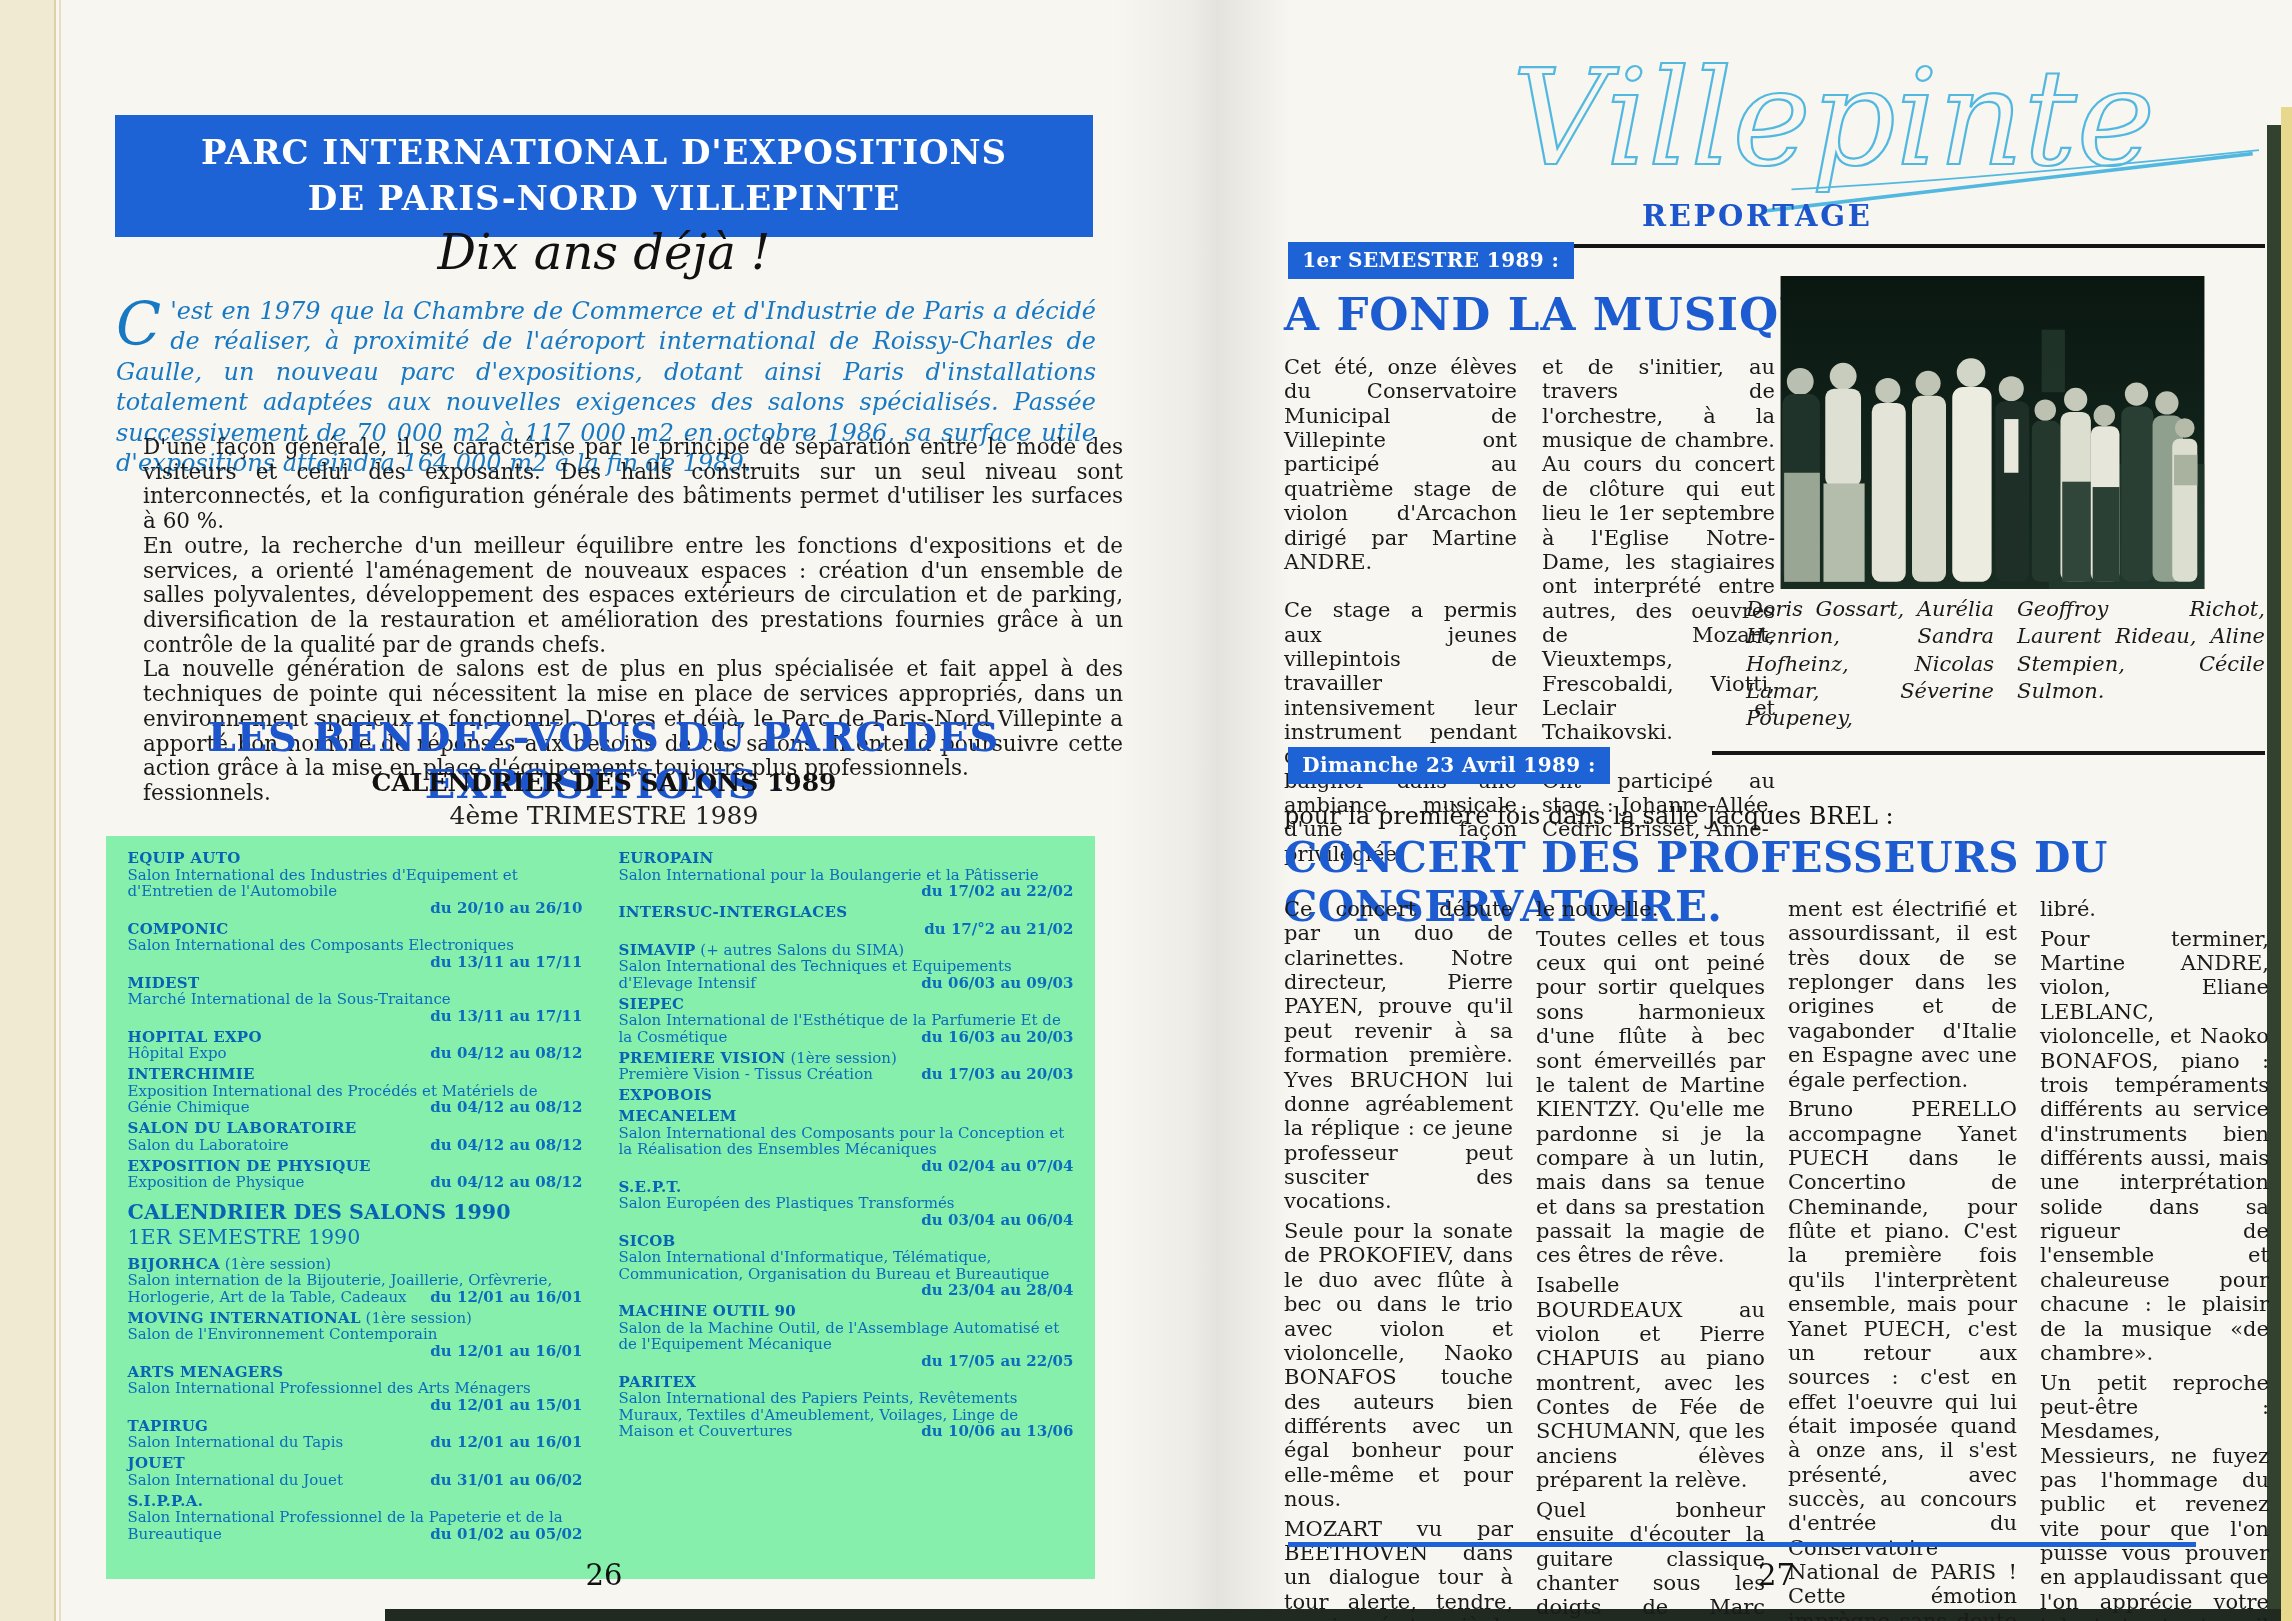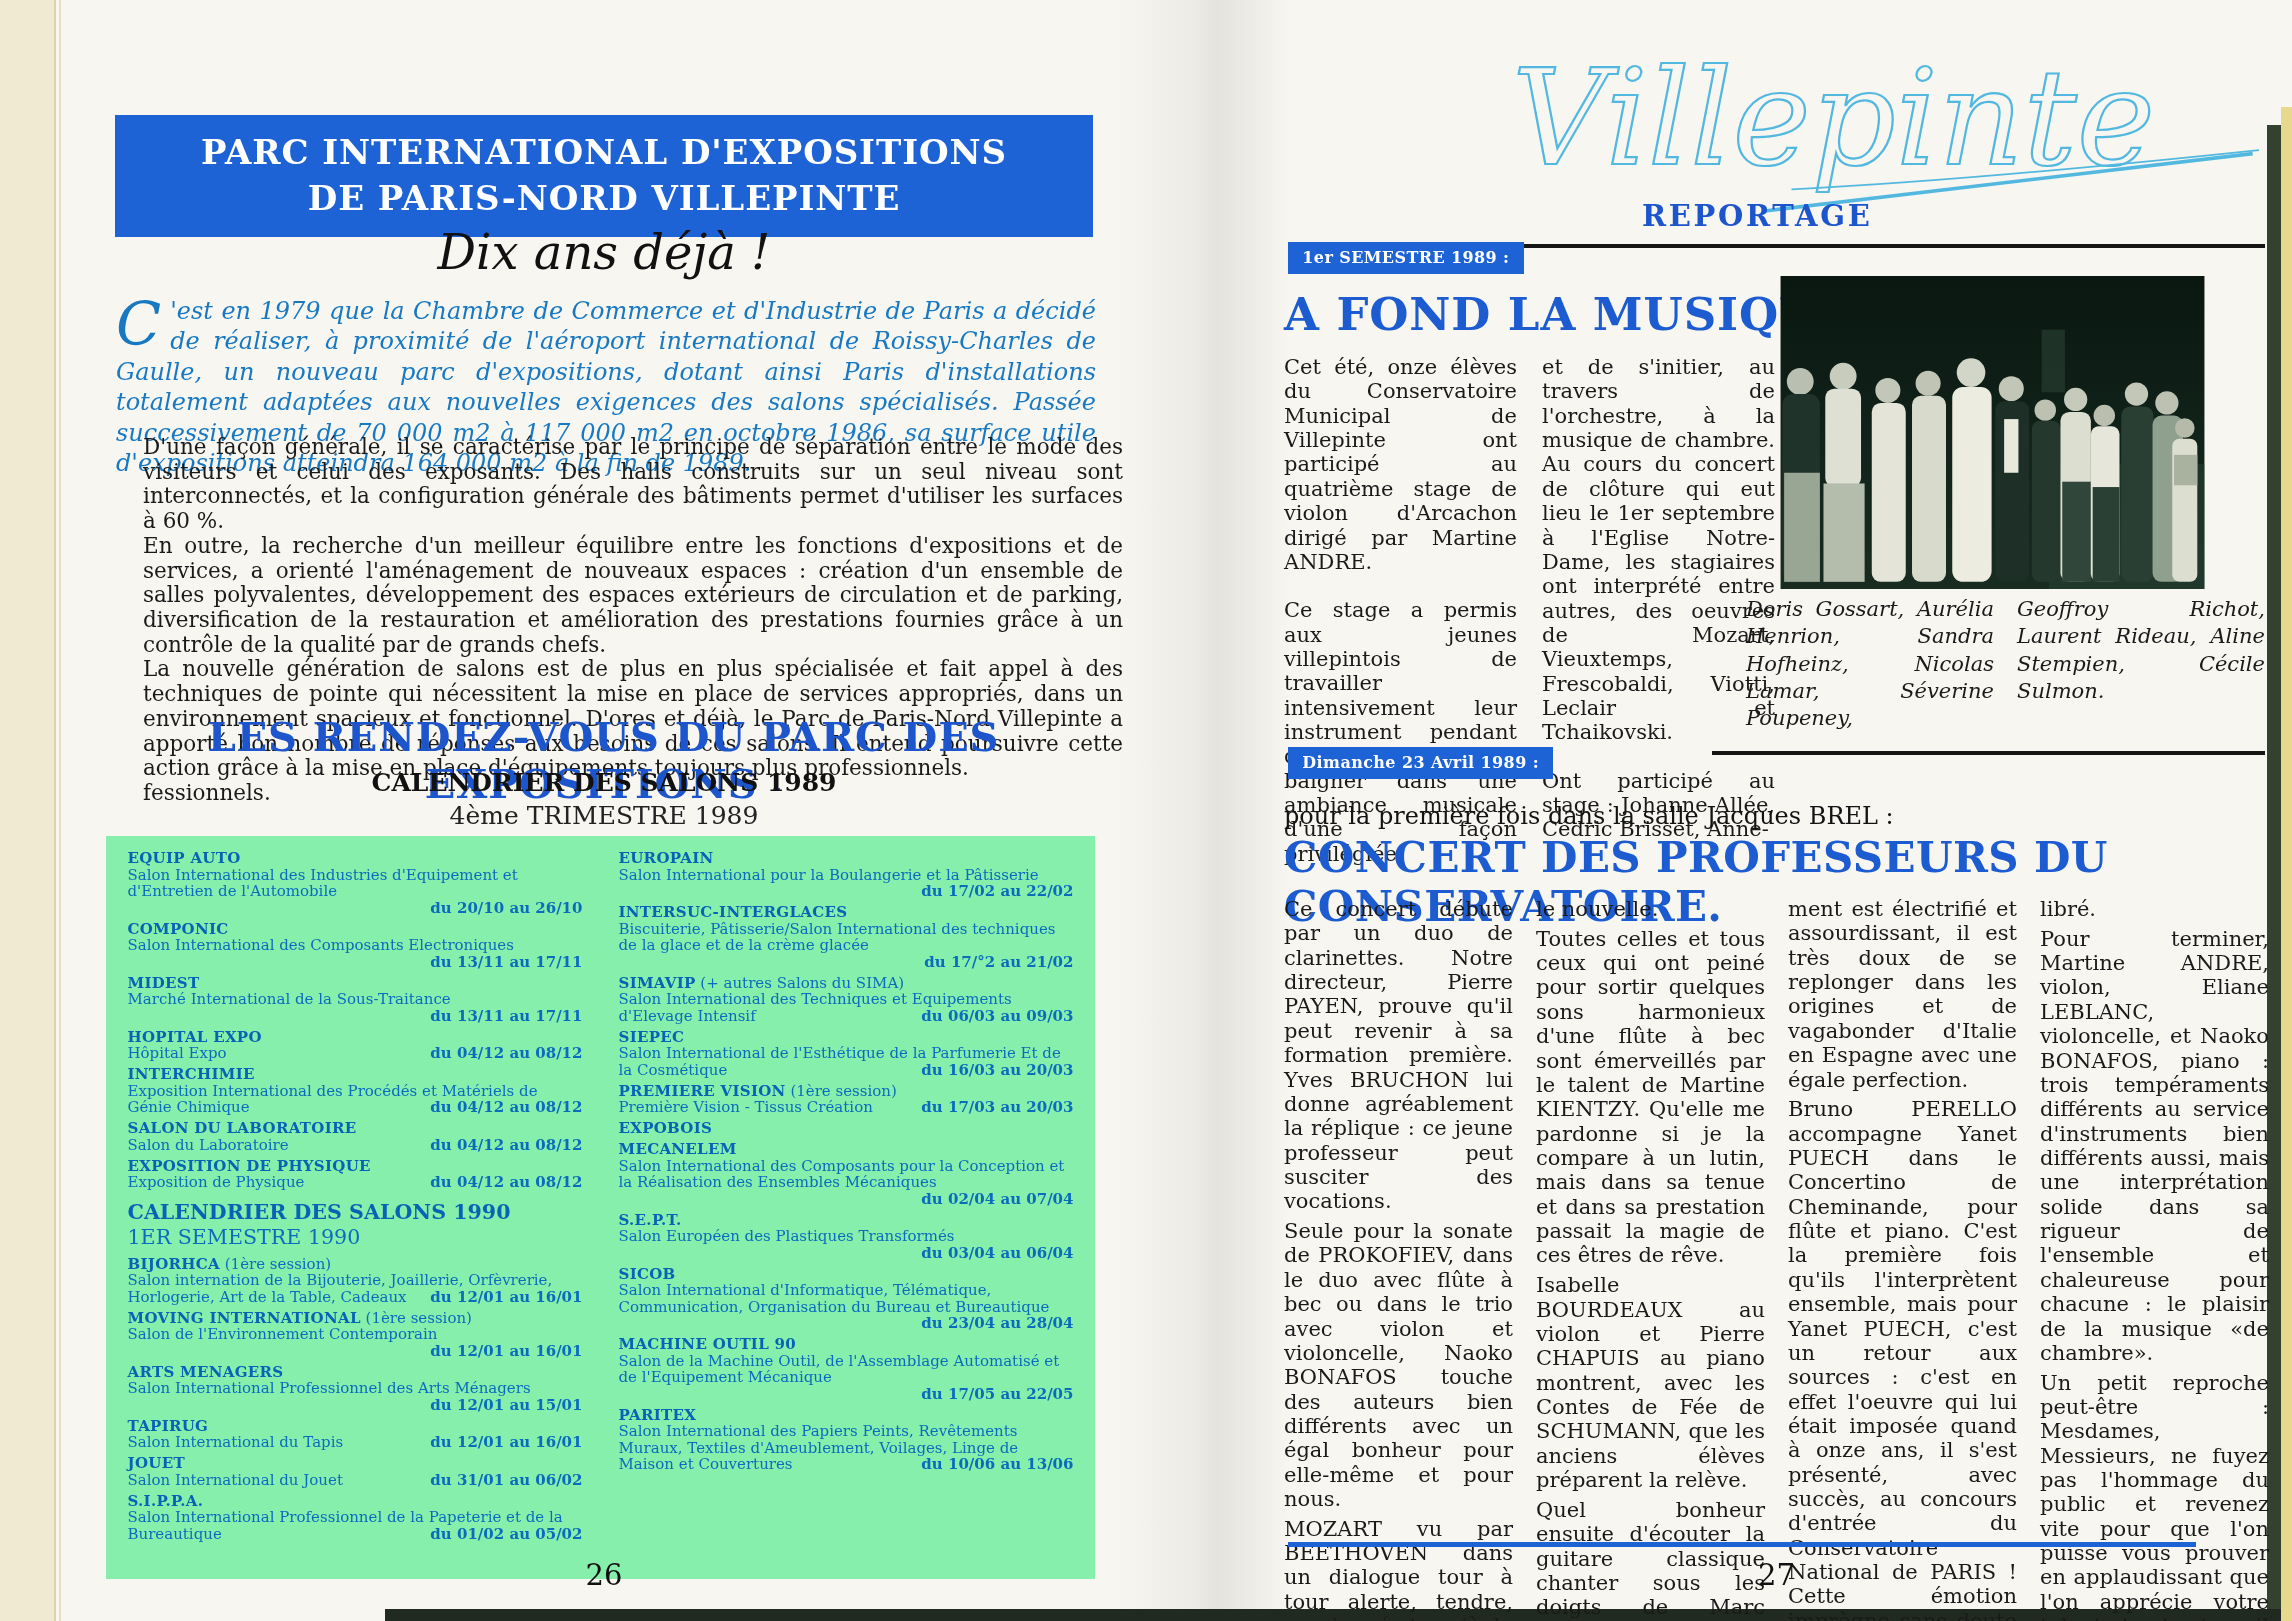--- a/index.html
+++ b/index.html
@@ -41,21 +41,21 @@
   .cal90-title{font-weight:bold;font-size:20.6px;margin:10.7px 0 1.8px;color:#0763b6;}
   .cal90-sub{font-size:20.6px;margin:0 0 7.2px;}
   .pagenum{position:absolute;top:1558px;font-size:29px;text-align:center;color:#111;}
   .pagenum.left{left:115px;width:978px;}
   .pagenum.right{left:1284px;width:985px;}
 
   
   .logo-wrap{position:absolute;left:1496px;top:30px;width:788px;height:215px;}
   .reportage{position:absolute;left:1642px;top:199px;font-size:29px;color:#1c55cc;letter-spacing:2.7px;font-weight:bold;}
   .rule1{position:absolute;left:1522px;top:244px;width:743px;height:3.6px;background:#151515;}
-  .badge{position:absolute;background:#1e63d6;color:#fff;font-weight:bold;font-size:16px;
+  .badge{position:absolute;background:#1e63d6;color:#fff;font-weight:bold;font-size:20px;
          padding:6.3px 14.3px 7.2px;letter-spacing:0.4px;}
   .badge1{left:1288px;top:242px;}
   .badge2{left:1288px;top:747px;}
   .rule2{position:absolute;left:1712px;top:751px;width:553px;height:3.6px;background:#151515;}
   .title1{position:absolute;left:1284px;top:288px;font-weight:bold;font-size:45px;color:#1c5cd0;letter-spacing:0.9px;}
   .art1{position:absolute;left:1284px;top:355px;width:491px;display:flex;gap:25px;}
   .artcol{flex:1;font-size:21px;line-height:1.16;text-align:justify;}
   .artcol p{margin:0 0 24px 0;}
   .artcol p:last-child{margin-bottom:0;}
   .photo{position:absolute;left:1780px;top:276px;width:425px;height:313px;}
@@ -195,21 +195,20 @@
       <div>
 
           <div class="sal">
             <div class="sal-head"><span class="sal-name">EUROPAIN</span> </div>
             <div class="sal-desc"><span>Salon International pour la Boulangerie et la Pâtisserie</span></div>
             <div class="sal-dateline">du 17/02 au 22/02</div>
           </div>
 
           <div class="sal">
             <div class="sal-head"><span class="sal-name">INTERSUC-INTERGLACES</span> </div>
-            <div class="sal-desc"><span>Biscuiterie, Pâtisserie/Salon International des techniques de la glace et de la crème glacée</span></div>
             <div class="sal-dateline">du 17/°2 au 21/02</div>
           </div>
 
           <div class="sal">
             <div class="sal-head"><span class="sal-name">SIMAVIP</span> <span class="sal-note">(+ autres Salons du SIMA)</span></div>
             <div class="sal-desc"><span>Salon International des Techniques et Equipements d'Elevage Intensif</span><span class="sal-date">du 06/03 au 09/03</span></div>
 
           </div>
 
           <div class="sal">

